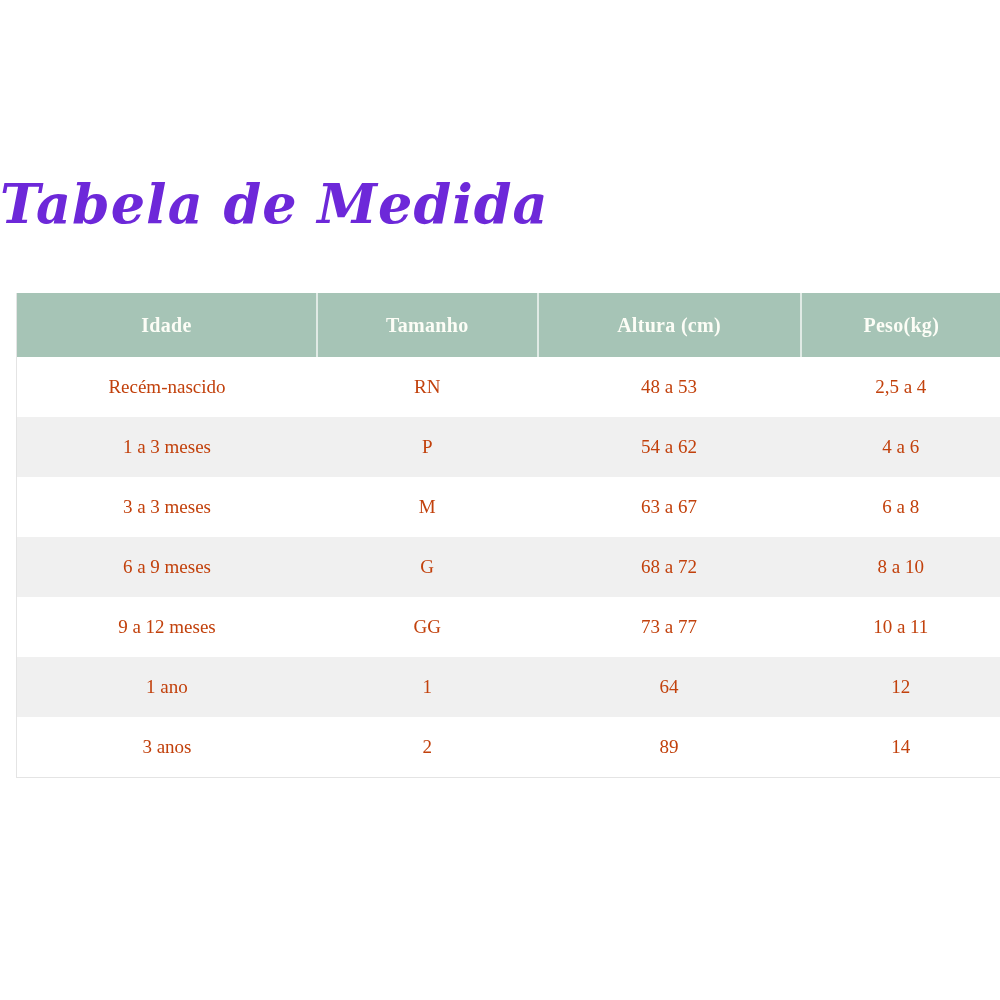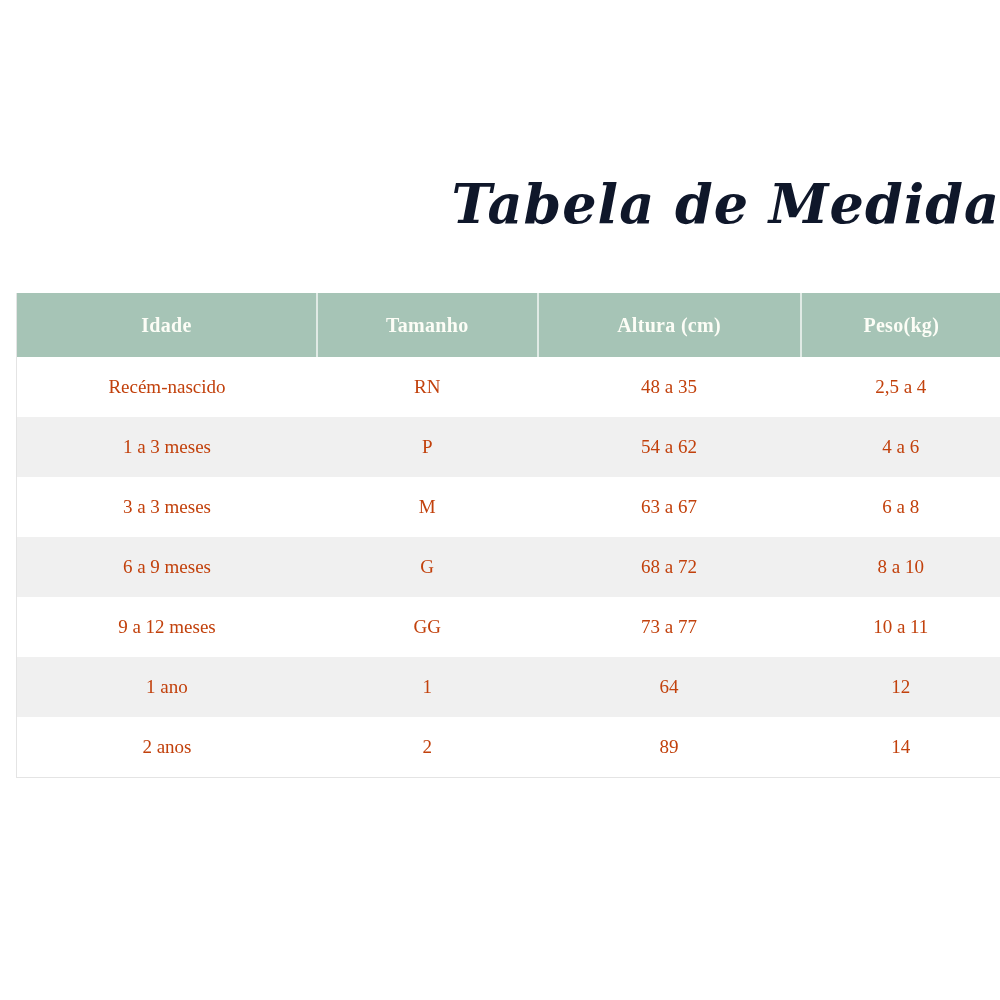--- a/index.html
+++ b/index.html
@@ -13,27 +13,27 @@
     position: relative;
     font-family: "Liberation Sans", sans-serif;
     overflow: hidden;
   }
   .page-title {
     position: absolute;
     top: 172px;
     left: 0;
     width: 100%;
     margin: 0;
-    text-align: right;
+    text-align: left;
     font-family: "DejaVu Serif", serif;
     font-style: italic;
     font-weight: bold;
     font-size: 54px;
     letter-spacing: 1px;
-    color: #0f172a;
+    color: #6d28d9;
   }
   .table-wrap {
     position: absolute;
     left: 16px;
     top: 293px;
     width: 986px;
     font-family: Liberation Serif, serif;
   }
   table.size-table {
     width: 100%;
@@ -90,21 +90,21 @@
         <th>Idade</th>
         <th>Tamanho</th>
         <th>Altura (cm)</th>
         <th>Peso(kg)</th>
       </tr>
     </thead>
     <tbody>
       <tr>
         <td>Recém-nascido</td>
         <td>RN</td>
-        <td>48 a 35</td>
+        <td>48 a 53</td>
         <td>2,5 a 4</td>
       </tr>
       <tr>
         <td>1 a 3 meses</td>
         <td>P</td>
         <td>54 a 62</td>
         <td>4 a 6</td>
       </tr>
       <tr>
         <td>3 a 3 meses</td>
@@ -124,20 +124,20 @@
         <td>73 a 77</td>
         <td>10 a 11</td>
       </tr>
       <tr>
         <td>1 ano</td>
         <td>1</td>
         <td>64</td>
         <td>12</td>
       </tr>
       <tr>
-        <td>2 anos</td>
+        <td>3 anos</td>
         <td>2</td>
         <td>89</td>
         <td>14</td>
       </tr>
     </tbody>
   </table>
 </div>
 
 </body></html>

